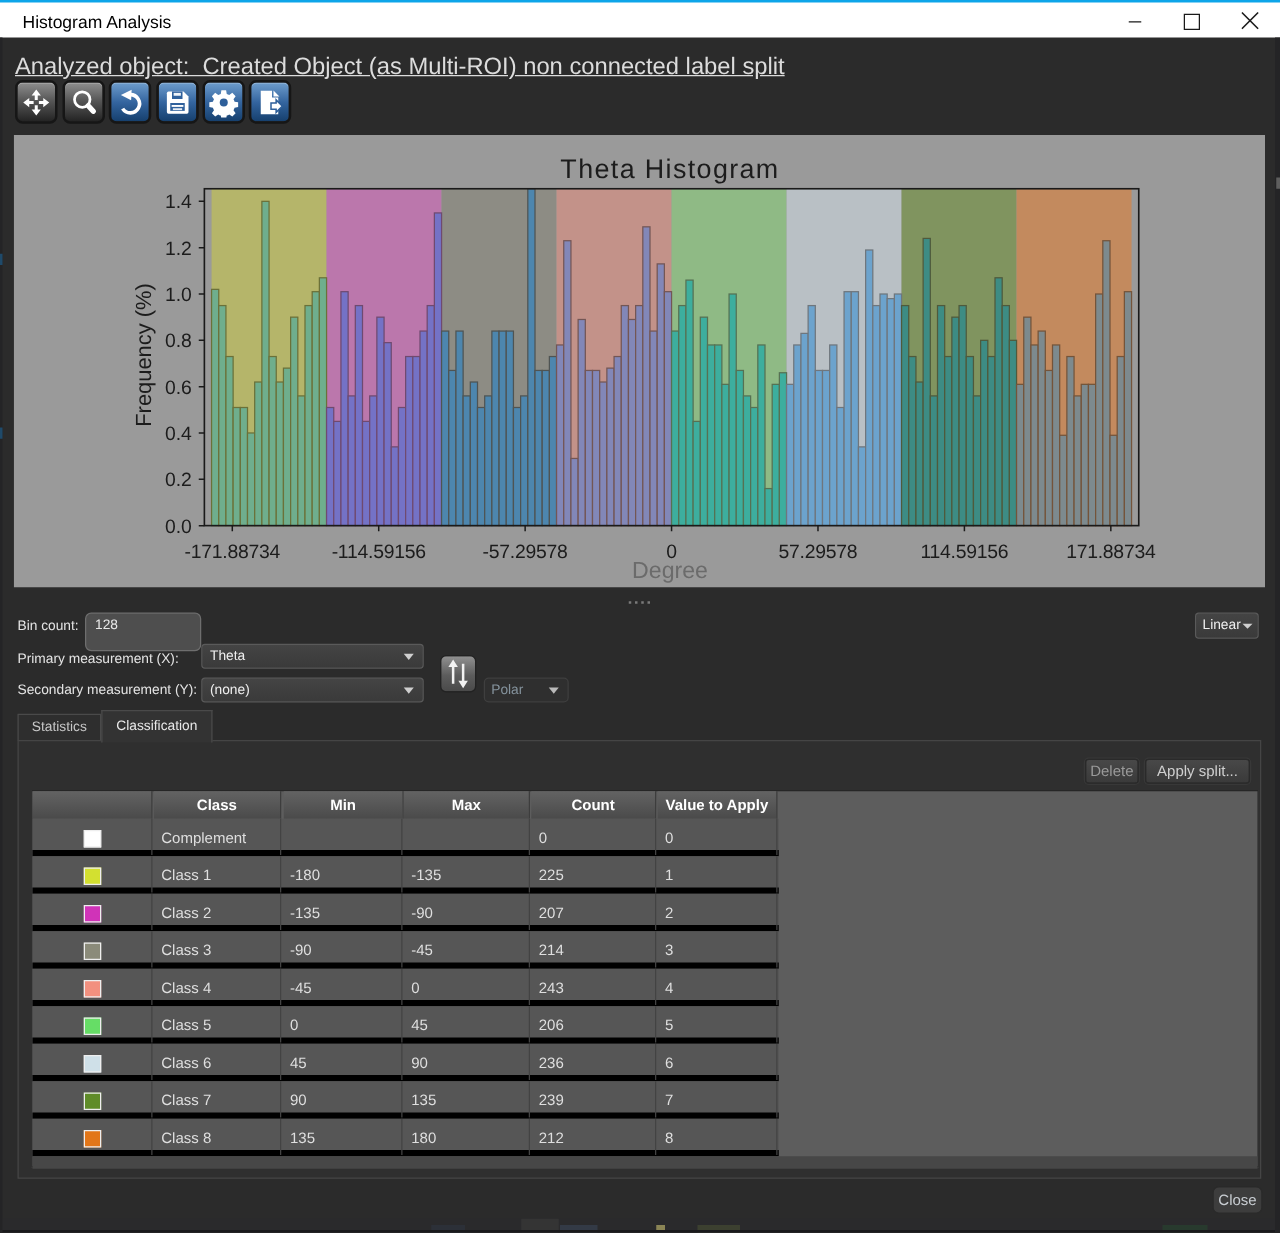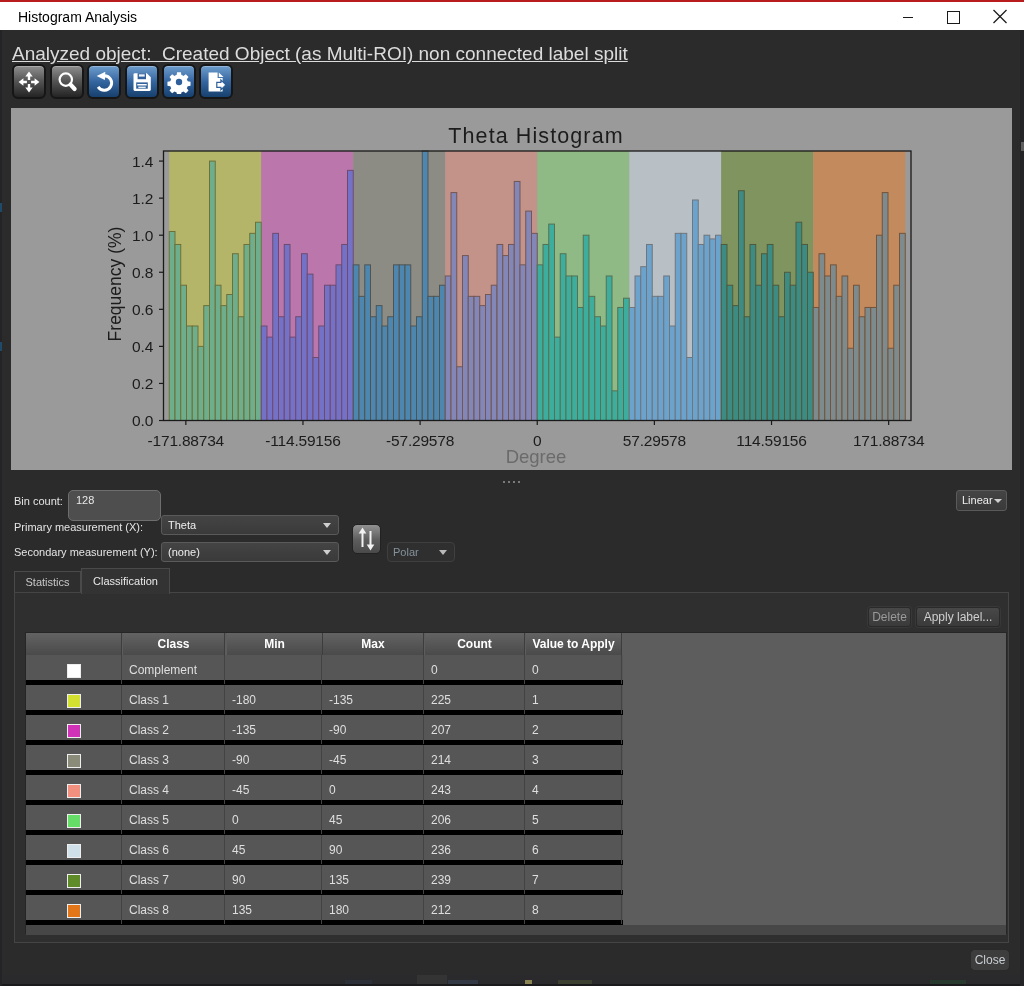--- a/index.html
+++ b/index.html
@@ -1,18 +1,18 @@
 <!DOCTYPE html>
 <html><head>
 <meta charset="utf-8">
 <style>
 * { margin:0; padding:0; box-sizing:border-box; }
 html,body { width:1024px; height:986px; background:#2b2b2b; font-family:"Liberation Sans",sans-serif; overflow:hidden; }
 #win { position:relative; width:1024px; height:986px; background:#2b2b2b; }
-#titlebar { position:absolute; left:0; top:0; width:1024px; height:30px; background:#fff; border-top:2px solid #b91c1c; }
+#titlebar { position:absolute; left:0; top:0; width:1024px; height:30px; background:#fff; border-top:2px solid #0ea5e9; }
 #titlebar .t { position:absolute; left:18px; top:7px; font-size:14px; color:#000; }
 .wb { position:absolute; top:0; width:15px; height:30px; }
 #btn-min { left:903px; } #btn-min::after { content:""; position:absolute; left:0px; top:15px; width:10px; height:1px; background:#1a1a1a; }
 #btn-max { left:947px; } #btn-max::after { content:""; position:absolute; left:0px; top:9px; width:11px; height:11px; border:1px solid #1a1a1a; }
 #btn-close { left:993px; }
 #objline { position:absolute; left:12px; top:43px; font-size:19px; color:#dcdcdc;text-decoration:underline; }
 .tbtn { position:absolute; top:64px; width:34px; height:35px; border-radius:6px;
   background:linear-gradient(#8f8f8f, #555 48%, #242424); border:2px solid #161616;
   box-shadow: inset 0 1px 0 rgba(255,255,255,.25); }
 .tbtn svg { position:absolute; left:3px; top:3.5px; }
@@ -303,21 +303,21 @@
   <div class="drop" style="left:161px; top:542px; width:178px; height:20px; line-height:18px; padding-left:6px;">(none)<span class="arr" style="top:7px"></span></div>
   <div class="drop dis" style="left:387px; top:542px; width:68px; height:20px; line-height:18px; padding-left:5px; background:#2f2f2f; border-color:#3f3f3f; border-radius:4px; color:#84929c;">Polar<span class="arr" style="top:7px; border-top-color:#b9b9b9"></span></div>
 
   <div id="tabs">
       <div class="tab" id="tab1">Statistics</div>
       <div class="tab" id="tab2">Classification</div>
     </div>
 
   <div id="panel">
     <div class="pbtn" style="left:853px; width:43px; color:#9a9a9a;">Delete</div>
-    <div class="pbtn" style="left:901px; width:84px; color:#cfcfcf;">Apply label...</div>
+    <div class="pbtn" style="left:901px; width:84px; color:#cfcfcf;">Apply split...</div>
     <div id="table">
       <div class="th" style="left:0px;width:96px"></div>
 <div class="th" style="left:97px;width:102px">Class</div>
 <div class="th" style="left:201px;width:96px">Min</div>
 <div class="th" style="left:297px;width:101px">Max</div>
 <div class="th" style="left:399px;width:100px">Count</div>
 <div class="th" style="left:500px;width:96px">Value to Apply</div>
 <div class="tr" style="top:22px">
 <div class="td" style="left:0px;width:96px"></div>
 <div class="td" style="left:97px;width:102px">Complement</div>

